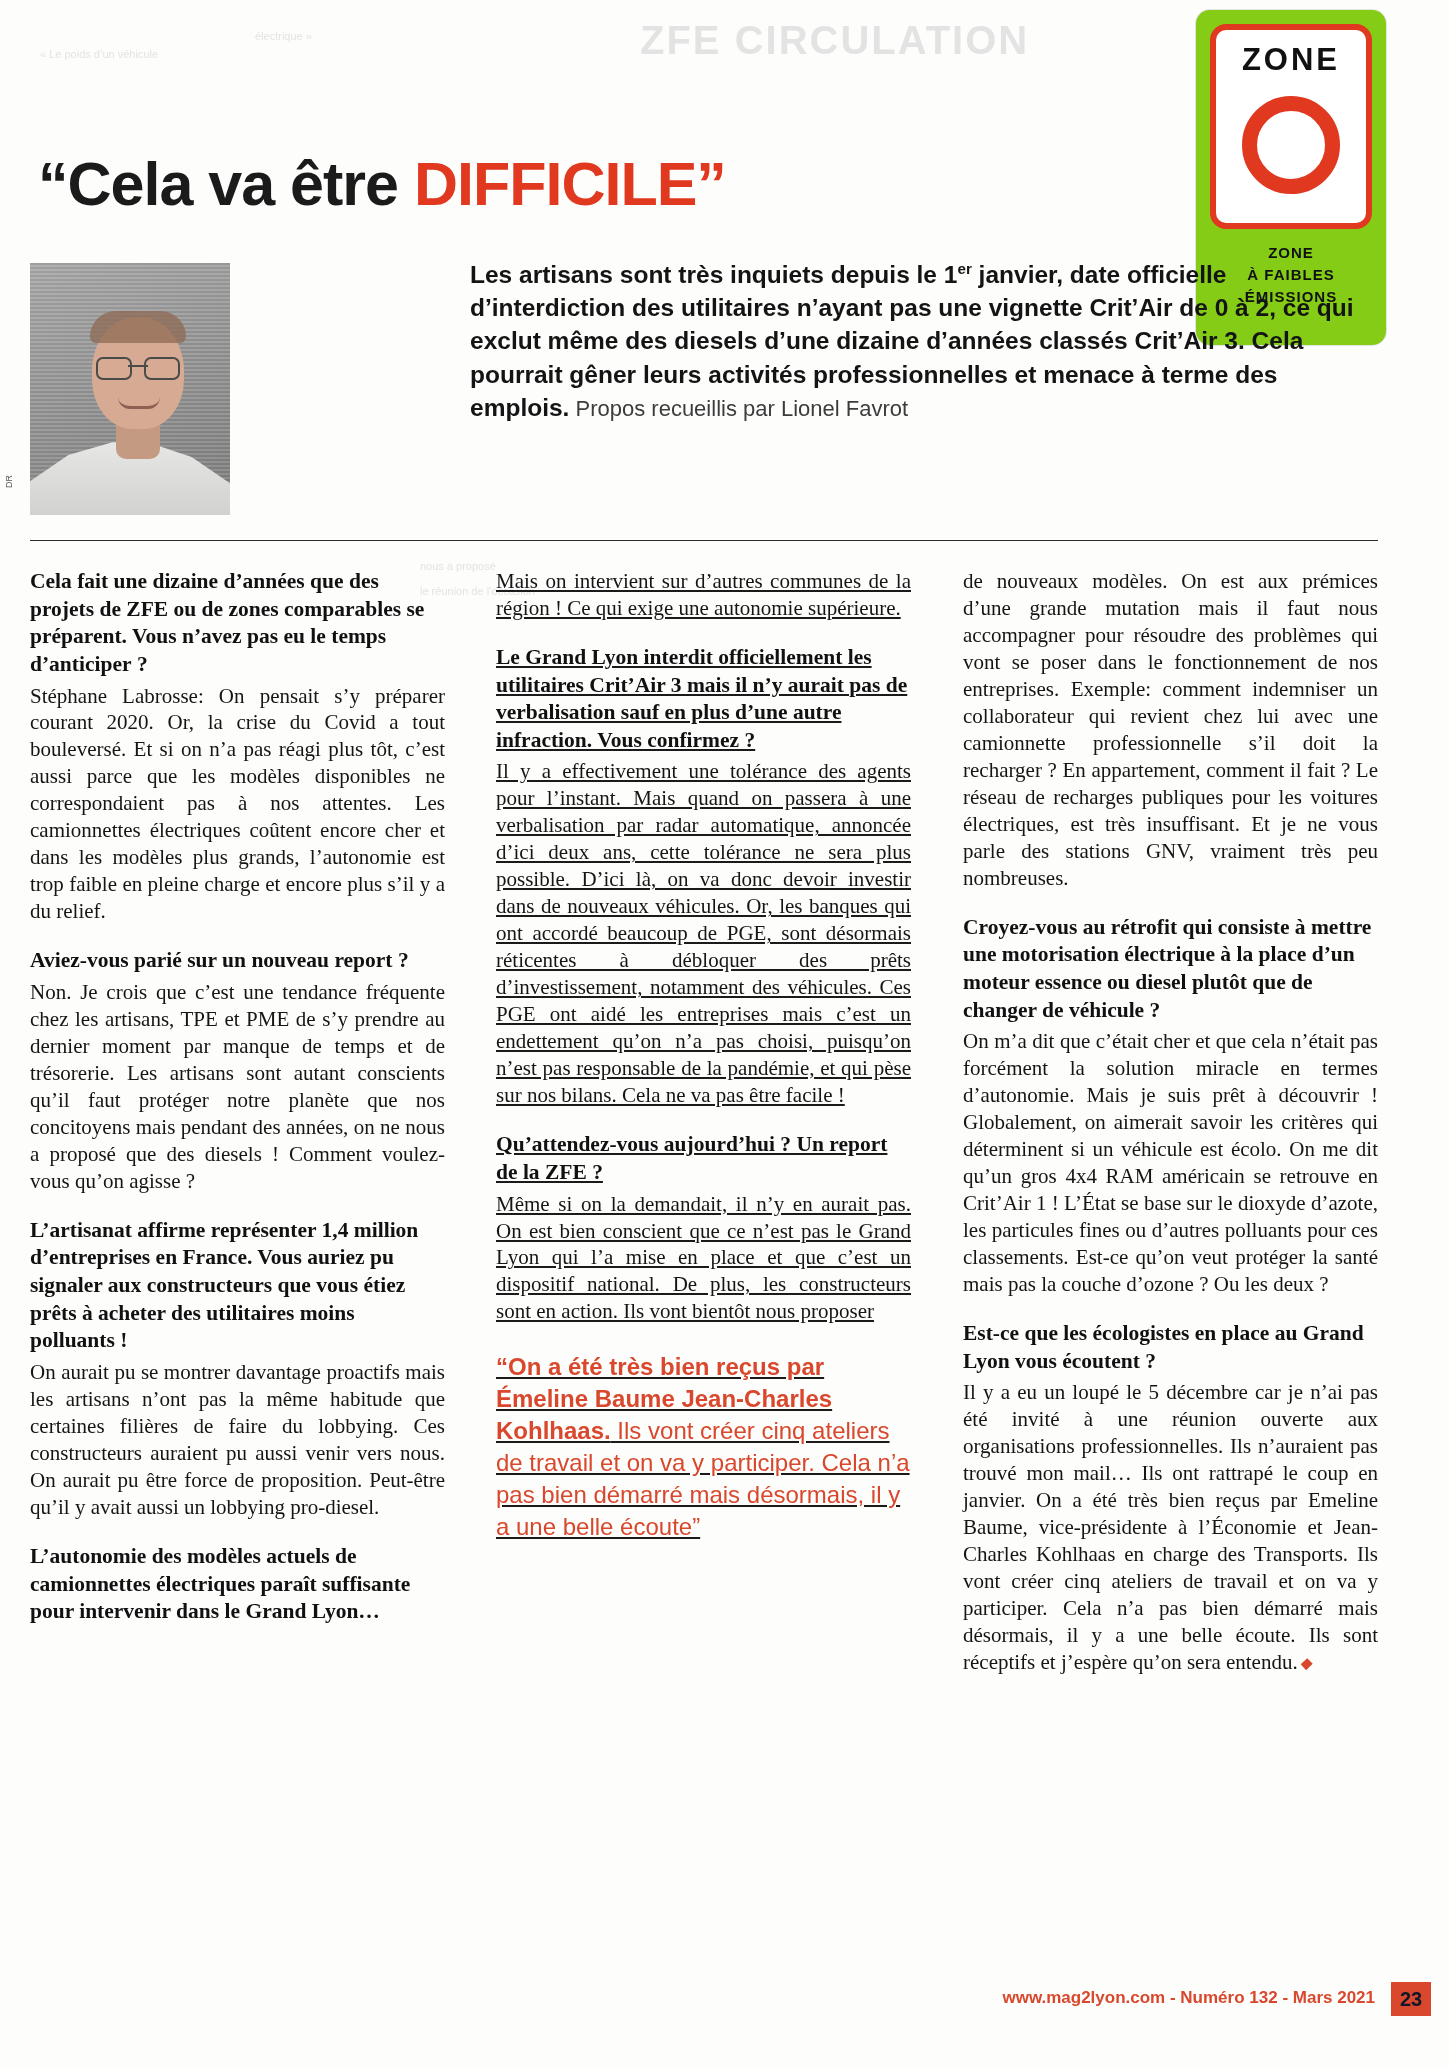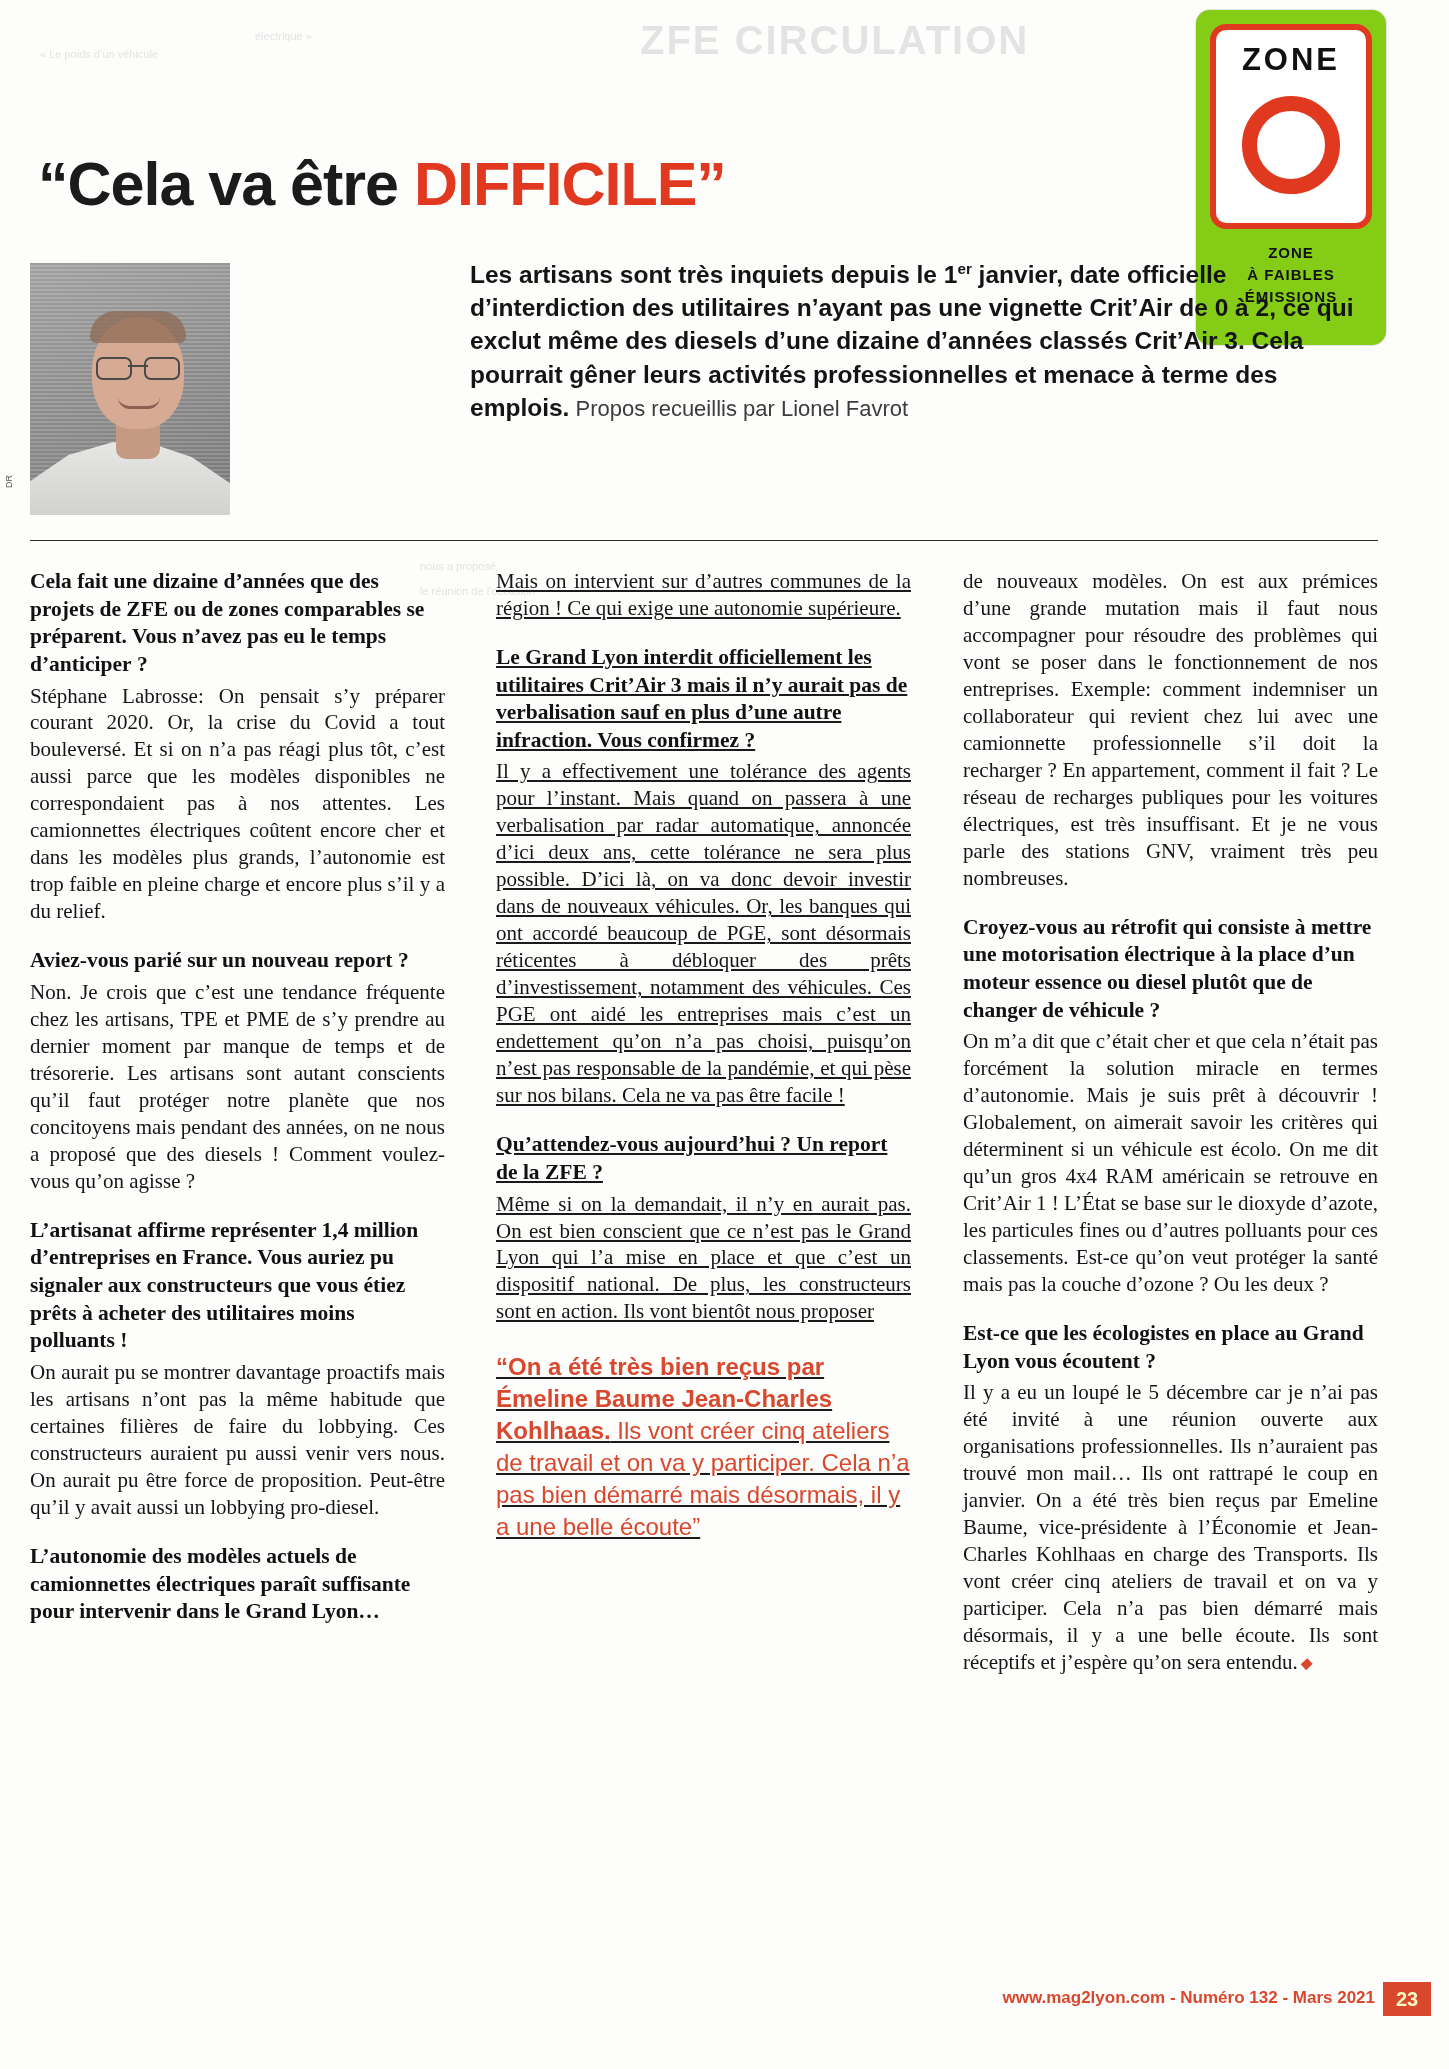--- a/index.html
+++ b/index.html
@@ -211,23 +211,23 @@
   }
   .footer-text {
     position:absolute; right:74px; top:0;
     font-family:"Liberation Sans", sans-serif;
     font-weight:bold;
     font-size:17px;
     color:#d9472c;
   }
   .page-num {
     position:absolute; right:18px; top:-6px;
-    width:48px; height:34px;
+    width:40px; height:34px;
     background:#d9472c;
-    color:#fef9c3;
+    color:#0f172a;
     font-family:"Liberation Sans", sans-serif;
     font-weight:bold;
     font-size:20px;
     display:flex; align-items:center; justify-content:center;
   }
   .endmark {
     display:inline-block;
     width:12px; height:12px;
     background:#d9472c;
     clip-path:polygon(0 50%, 55% 0, 100% 45%, 45% 100%);

